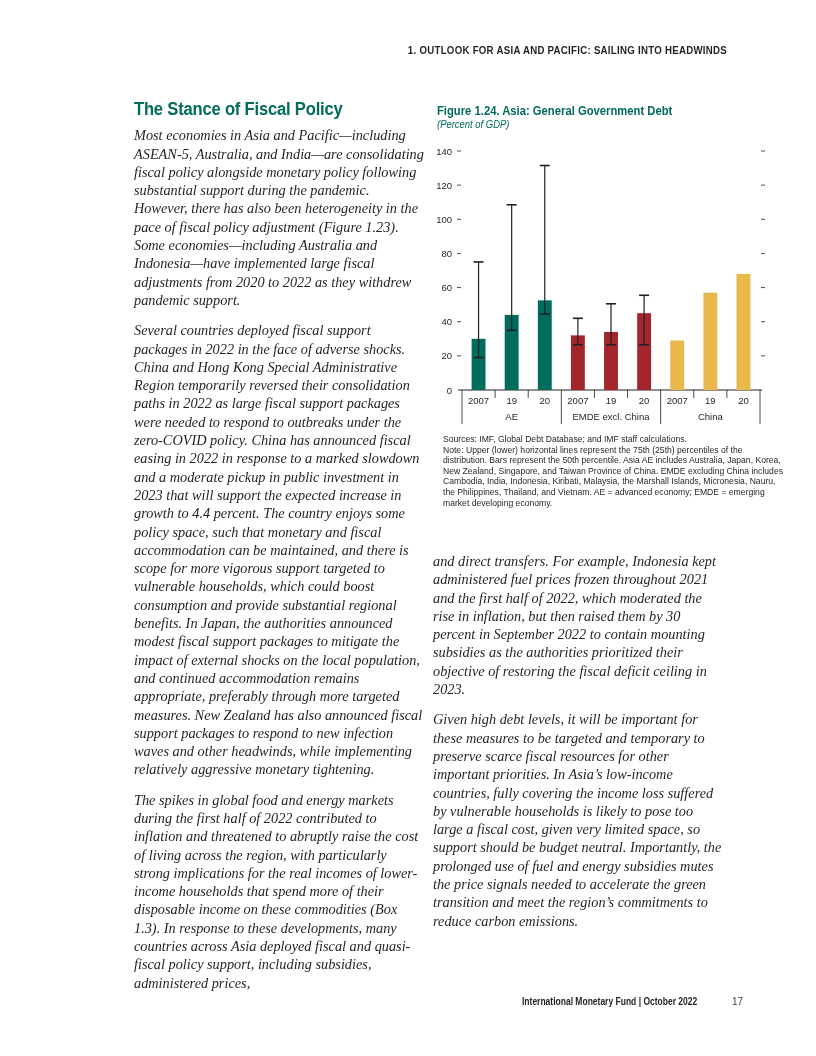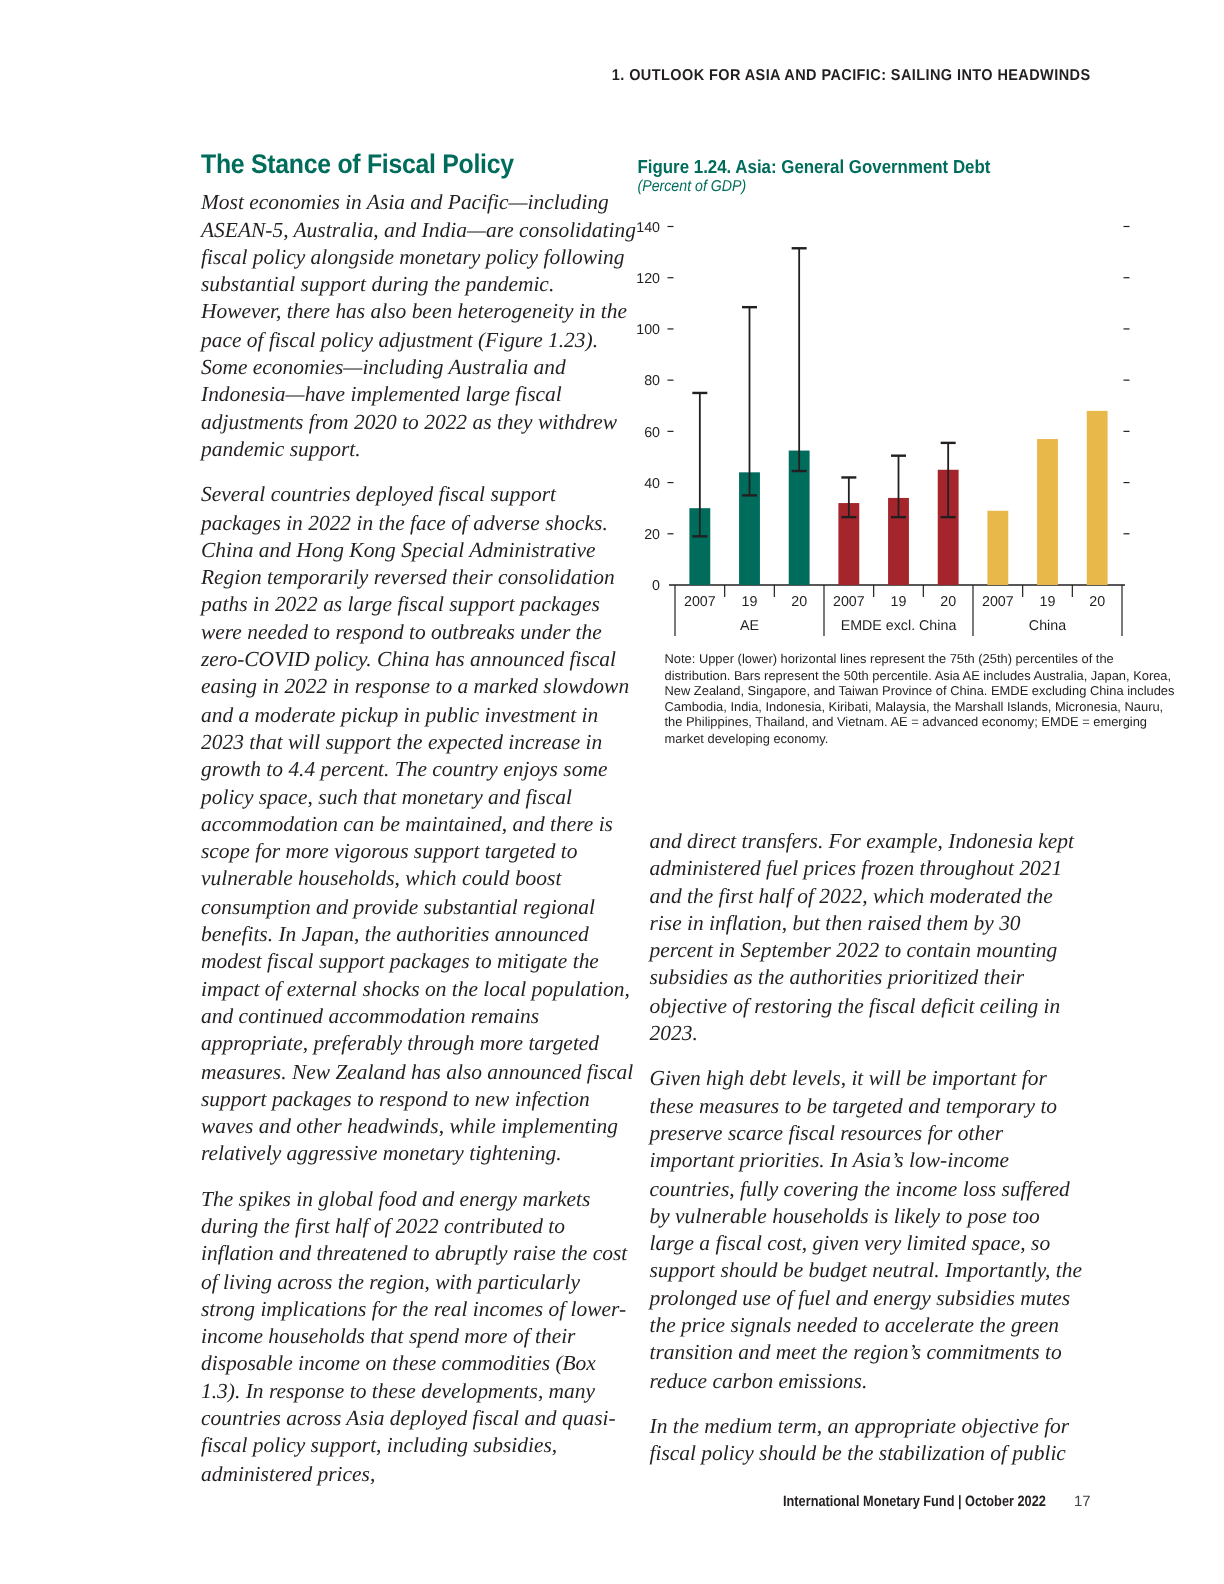--- a/index.html
+++ b/index.html
@@ -4,29 +4,29 @@
 <style>
   html, body { margin:0; padding:0; background:#fff; }
   body { width:816px; height:1056px; position:relative; overflow:hidden; color:#231f20; }
   .running-head { position:absolute; left:0; width:727px; top:44px; text-align:right;
     font-family:"Liberation Sans", sans-serif; font-weight:bold; font-size:10.5px; letter-spacing:0.3px; color:#231f20; transform:scaleX(0.92); transform-origin:right; }
   .col { position:absolute; font-family:"Liberation Serif", serif; font-size:14.3px; line-height:18.3px; color:#231f20; }
   .col p { margin:0 0 12px 0;font-style:italic; }
   #left { left:134px; top:100px; width:290px; }
   #right { left:433px; top:552px; width:290px; }
   .section-title { font-family:"Liberation Sans", sans-serif; font-weight:bold; color:#006c5b; font-size:18px; margin:0 0 8px 0; transform:scaleX(0.92); transform-origin:left; white-space:nowrap; letter-spacing:-0.2px; }
-  .fig { position:absolute; left:425px; top:104px; width:340px; font-family:"Liberation Sans", sans-serif; }
+  .fig { position:absolute; left:437px; top:104px; width:340px; font-family:"Liberation Sans", sans-serif; }
   .fig-title { font-weight:bold; color:#006c5b; font-size:12.5px; transform:scaleX(0.9); transform-origin:left; white-space:nowrap; }
   .fig-sub { font-style:italic; color:#006c5b; font-size:10.5px; margin-top:0px; transform:scaleX(0.9); transform-origin:left; white-space:nowrap; }
   .notes { position:absolute; left:443px; top:434px; width:340px; font-family:"Liberation Sans", sans-serif; font-size:8.6px; line-height:10.6px; color:#231f20; }
   .notes p { margin:0; }
   svg text { font-family:"Liberation Sans", sans-serif; }
   .footer { position:absolute; top:996px; left:0; width:816px; font-family:"Liberation Sans", sans-serif; font-size:10px; }
   .footer .org { position:absolute; left:522px; font-weight:bold; transform:scaleX(0.85); transform-origin:left; white-space:nowrap; }
-  .footer .pn { position:absolute; left:716px; color:#444; }
+  .footer .pn { position:absolute; left:732px; color:#444; }
 </style>
 </head>
 <body>
 
 <div class="running-head">1. OUTLOOK FOR ASIA AND PACIFIC: SAILING INTO HEADWINDS</div>
 
 <div id="left" class="col">
   <div class="section-title">The Stance of Fiscal Policy</div>
   <p>Most economies in Asia and Pacific—including ASEAN-5, Australia, and India—are consolidating fiscal policy alongside monetary policy following substantial support during the pandemic. However, there has also been heterogeneity in the pace of fiscal policy adjustment (Figure 1.23). Some economies—including Australia and Indonesia—have implemented large fiscal adjustments from 2020 to 2022 as they withdrew pandemic support.</p>
   <p>Several countries deployed fiscal support packages in 2022 in the face of adverse shocks. China and Hong Kong Special Administrative Region temporarily reversed their consolidation paths in 2022 as large fiscal support packages were needed to respond to outbreaks under the zero-COVID policy. China has announced fiscal easing in 2022 in response to a marked slowdown and a moderate pickup in public investment in 2023 that will support the expected increase in growth to 4.4 percent. The country enjoys some policy space, such that monetary and fiscal accommodation can be maintained, and there is scope for more vigorous support targeted to vulnerable households, which could boost consumption and provide substantial regional benefits. In Japan, the authorities announced modest fiscal support packages to mitigate the impact of external shocks on the local population, and continued accommodation remains appropriate, preferably through more targeted measures. New Zealand has also announced fiscal support packages to respond to new infection waves and other headwinds, while implementing relatively aggressive monetary tightening.</p>
@@ -106,25 +106,25 @@
       <rect x="302.49111111111114" y="137.9142857142857" width="13.906666666666668" height="116.08571428571429" fill="#e8b84b"></rect>
       <text x="309.44444444444446" y="268" text-anchor="middle" font-size="9.5" fill="#231f20">20</text>
       <line x1="292.8888888888889" x2="292.8888888888889" y1="254" y2="262" stroke="#231f20" stroke-width="0.8"></line>
       <line x1="226.66666666666669" x2="226.66666666666669" y1="254" y2="288" stroke="#231f20" stroke-width="0.8"></line>
       <line x1="326" x2="326" y1="254" y2="288" stroke="#231f20" stroke-width="0.8"></line>
       <text x="276.33333333333337" y="284" text-anchor="middle" font-size="9.5" fill="#231f20">China</text>
     </svg>
 </div>
 
 <div class="notes">
+  <p>Sources: IMF, Global Debt Database; and IMF staff calculations.</p>
   <p>Note: Upper (lower) horizontal lines represent the 75th (25th) percentiles of the distribution. Bars represent the 50th percentile. Asia AE includes Australia, Japan, Korea, New Zealand, Singapore, and Taiwan Province of China. EMDE excluding China includes Cambodia, India, Indonesia, Kiribati, Malaysia, the Marshall Islands, Micronesia, Nauru, the Philippines, Thailand, and Vietnam. AE = advanced economy; EMDE = emerging market developing economy.</p>
 </div>
 
 <div id="right" class="col">
   <p>and direct transfers. For example, Indonesia kept administered fuel prices frozen throughout 2021 and the first half of 2022, which moderated the rise in inflation, but then raised them by 30 percent in September 2022 to contain mounting subsidies as the authorities prioritized their objective of restoring the fiscal deficit ceiling in 2023.</p>
   <p>Given high debt levels, it will be important for these measures to be targeted and temporary to preserve scarce fiscal resources for other important priorities. In Asia’s low-income countries, fully covering the income loss suffered by vulnerable households is likely to pose too large a fiscal cost, given very limited space, so support should be budget neutral. Importantly, the prolonged use of fuel and energy subsidies mutes the price signals needed to accelerate the green transition and meet the region’s commitments to reduce carbon emissions.</p>
-  <p>In the medium term, an appropriate objective for fiscal policy should be the stabilization of public</p>
 </div>
 
 <div class="footer">
   <span class="org">International Monetary Fund | October 2022</span>
   <span class="pn">17</span>
 </div>
 
 </body></html>

